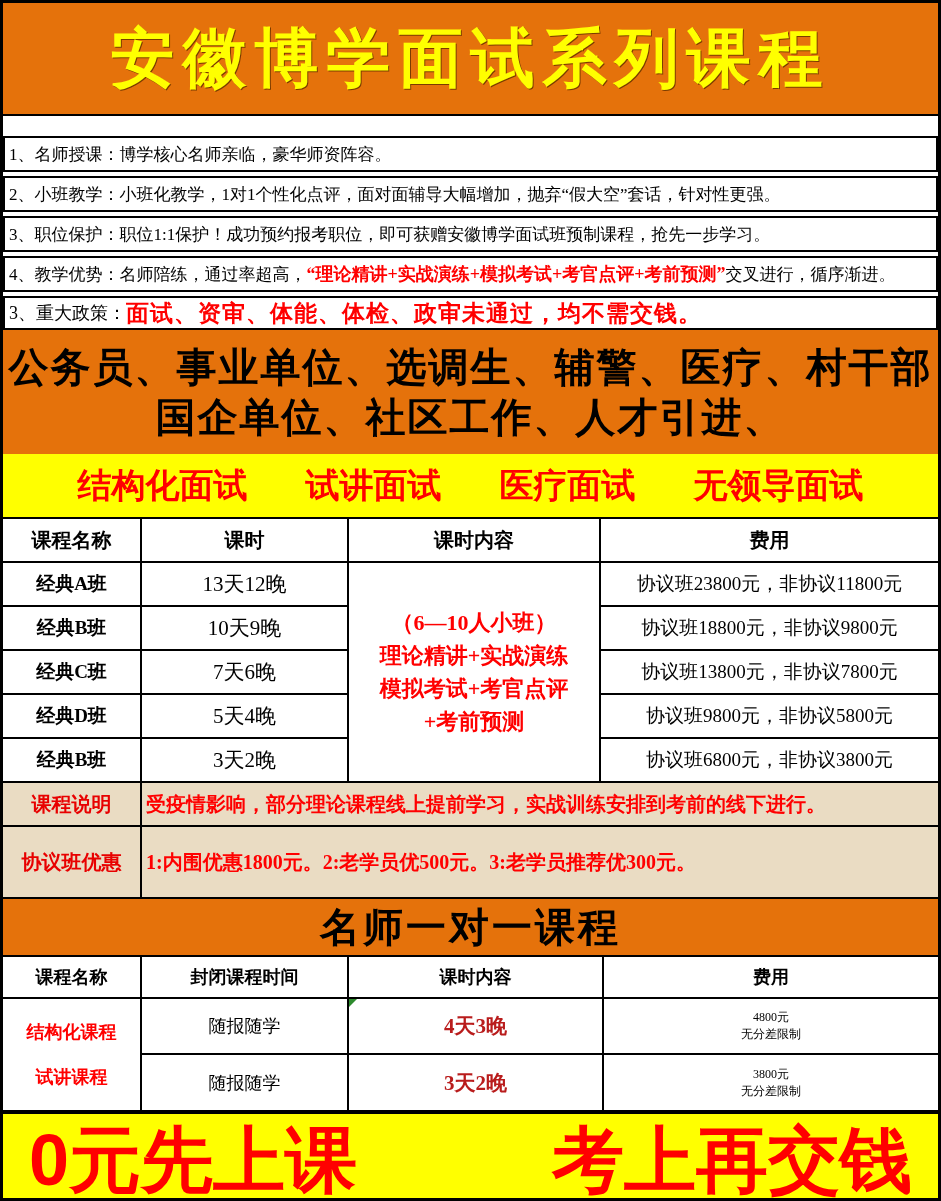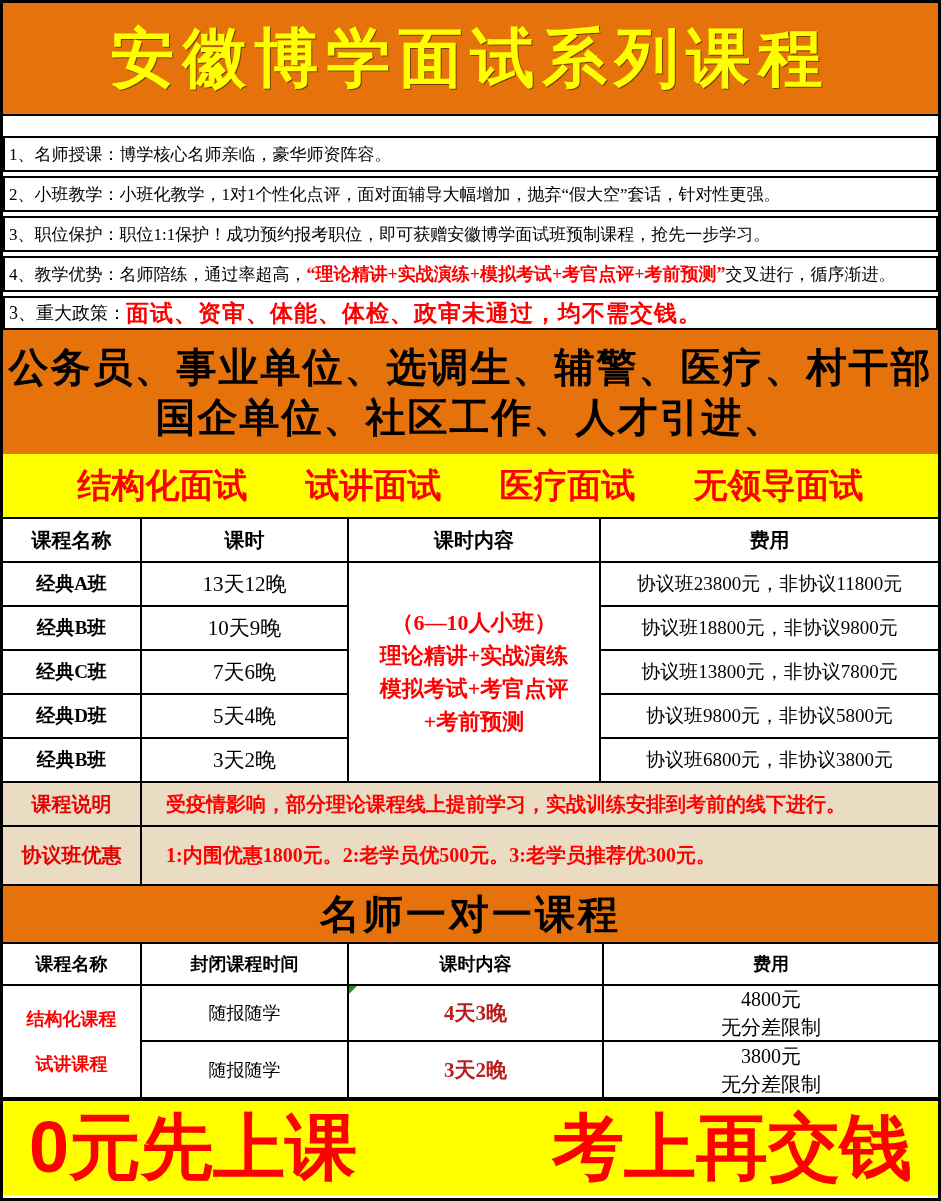--- a/index.html
+++ b/index.html
@@ -78,28 +78,28 @@
     display:flex; flex-direction:column; align-items:center; justify-content:center;
     color:#FF0000; font-weight:bold; font-size:22px; line-height:1.5;
   }
 
   
   .note-row{
     display:grid; grid-template-columns:139px 1fr;
     background:#EADCC3; border-bottom:2px solid #000;
   }
   .note-row.n1{ height:44px; }
-  .note-row.n2{ height:59px; }
+  .note-row.n2{ height:72px; }
   .note-label{
     border-right:2px solid #000;
     display:flex; align-items:center; justify-content:center;
     color:#E80000; font-weight:bold; font-size:20px;
   }
   .note-text{
-    display:flex; align-items:center; padding-left:24px;
+    display:flex; align-items:center; padding-left:4px;
     color:#FF0000; font-weight:bold; font-size:20px; white-space:nowrap;
   }
 
   
   .band2{
     height:58px; background:#E5720B; border-bottom:2px solid #000;
     display:flex; align-items:flex-end; justify-content:center;
   }
   .band2-title{ color:#000; font-weight:bold; font-size:40px; letter-spacing:3px; }
 
@@ -109,21 +109,21 @@
     grid-template-columns:139px 207px 255px 1fr;
     grid-template-rows:42px 56px 57px;
   }
   .table2 .th{ font-size:18px; }
   .td-names2{
     display:flex; flex-direction:column; align-items:center; justify-content:space-around;
     color:#FF0000; font-weight:bold; font-size:18px; padding:10px 0;
   }
   .td-time{ font-size:18px; }
   .td-content{ color:#b91c1c; font-weight:bold; font-size:21px; }
-  .td-fee2{ flex-direction:column; font-size:20px; line-height:1.4; }
+  .td-fee2{ flex-direction:column; font-size:12px; line-height:1.4; }
   .green-corner{
     position:absolute; top:0; left:0; width:0; height:0;
     border-top:8px solid #2E8B2E; border-right:8px solid transparent;
   }
 
   
   .footer{
     height:96px; background:#FFFF00; border-top:2px solid #000;
     display:flex; align-items:center; justify-content:space-between;
     padding:0 26px;

